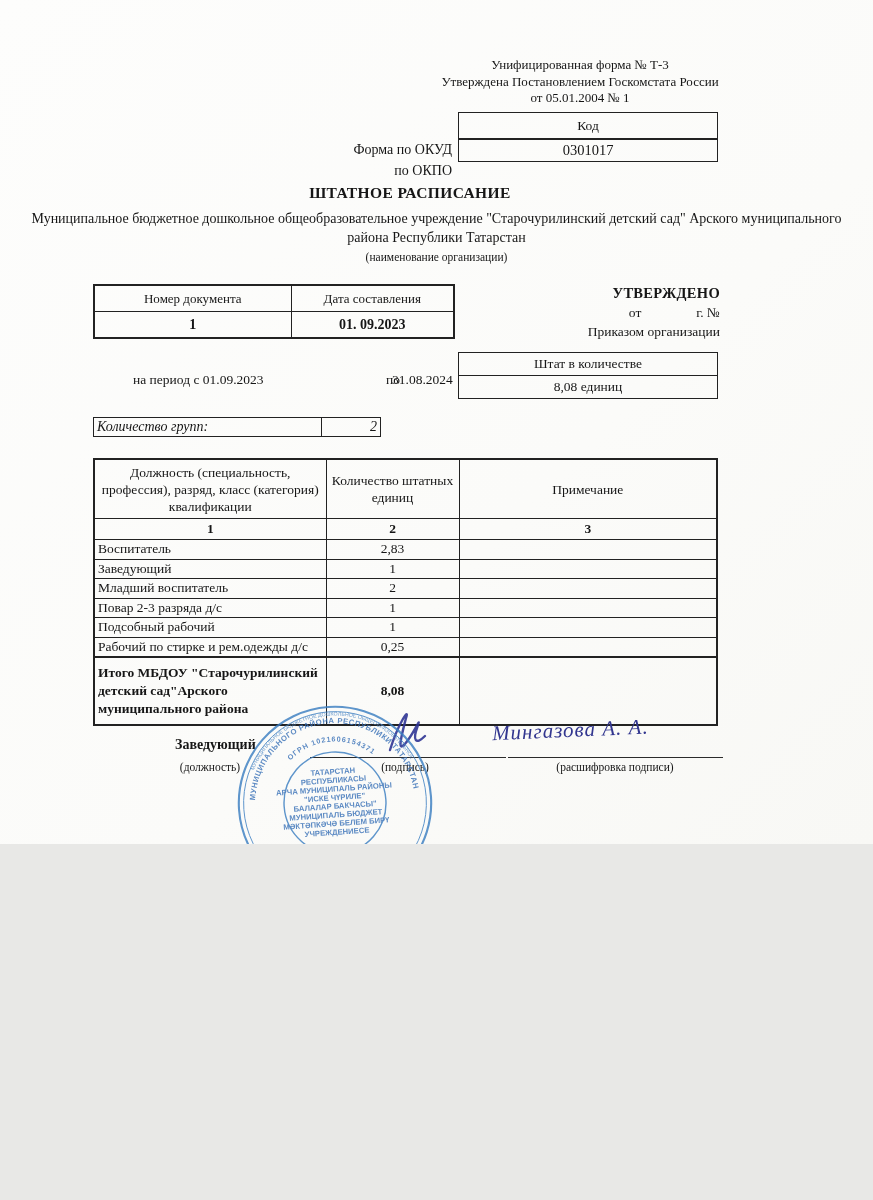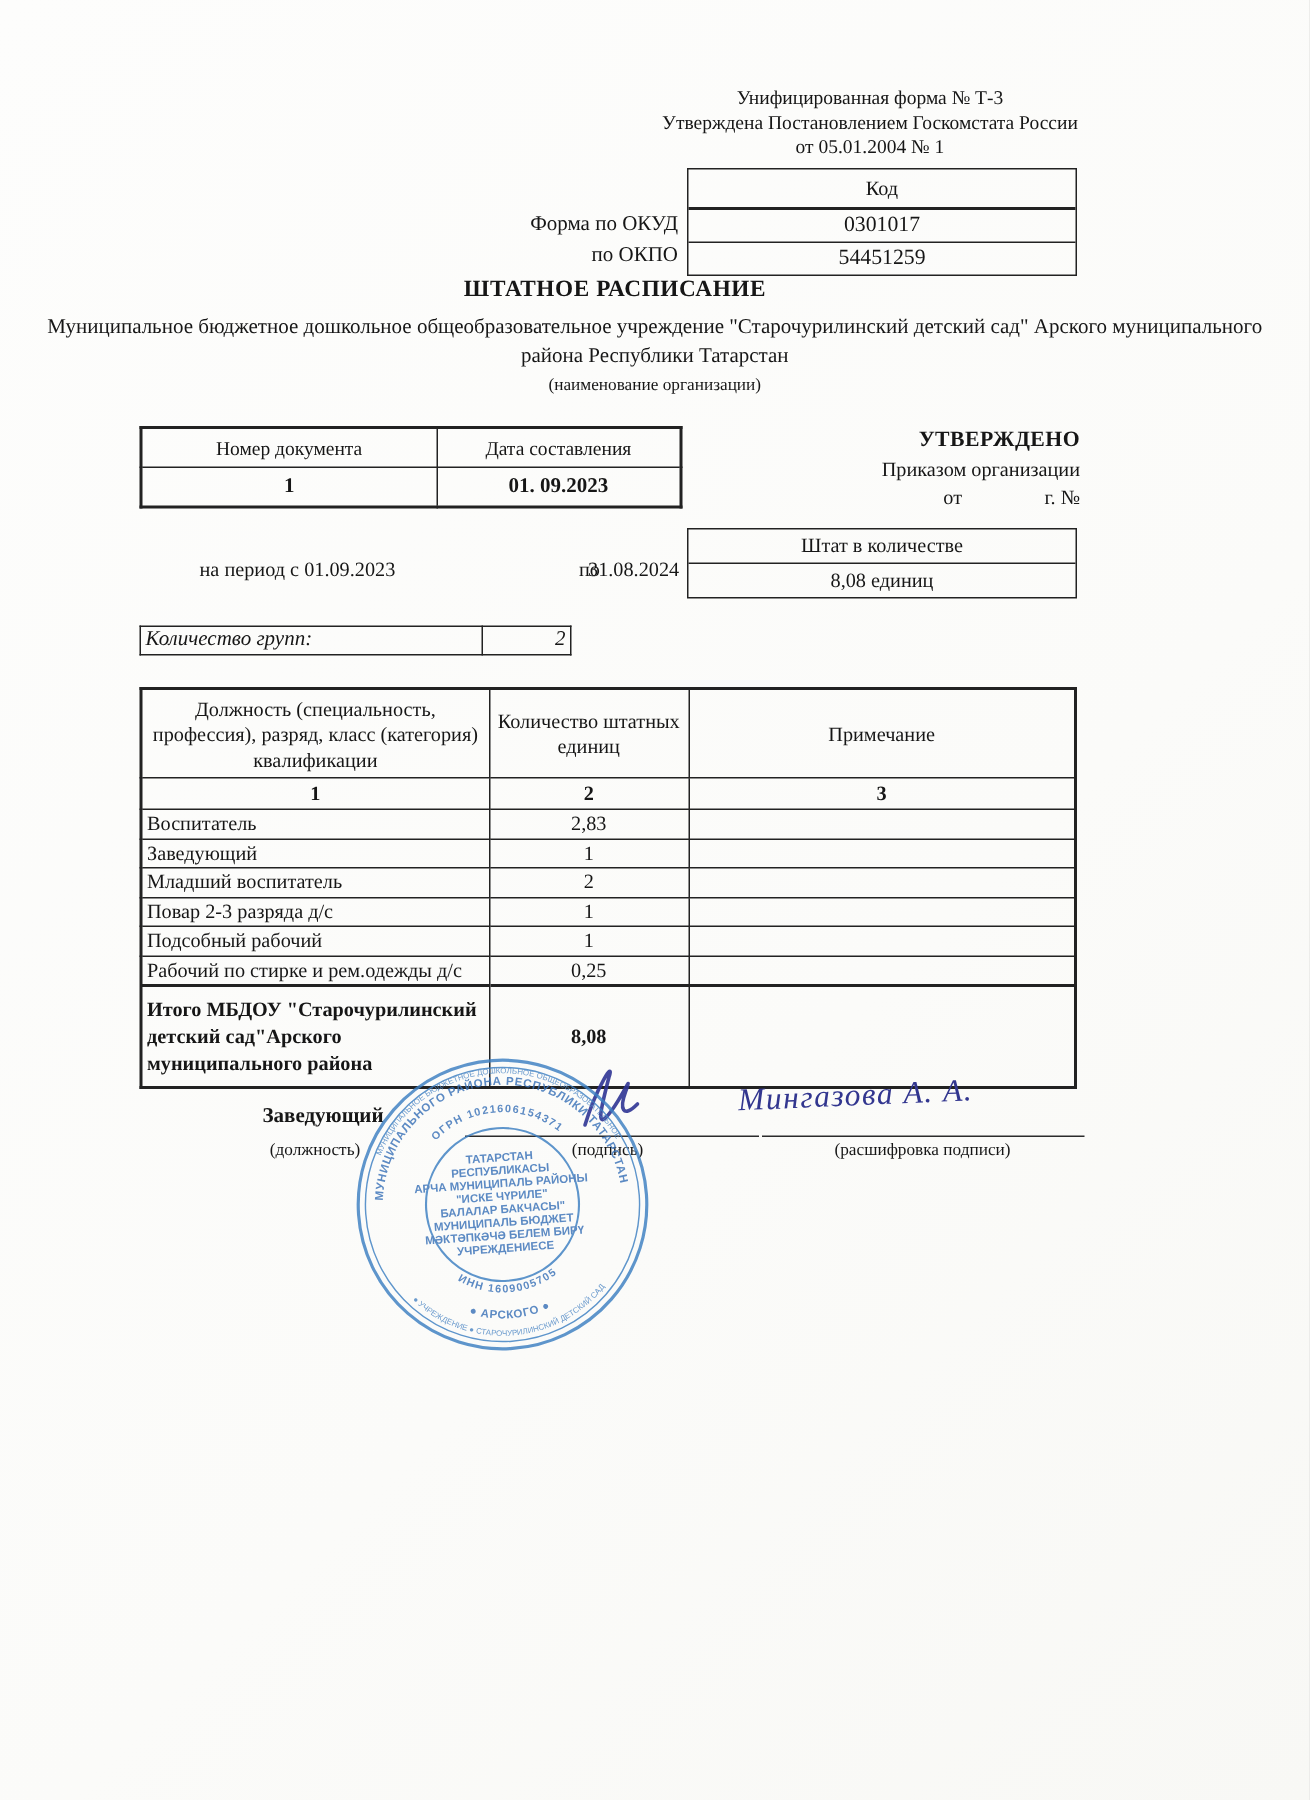--- a/index.html
+++ b/index.html
@@ -1,17 +1,17 @@
 <!DOCTYPE html>
 <html><head>
 <meta charset="utf-8">
 <style>
   html,body{margin:0;padding:0;background:#e8e8e6;}
   .page{
-    position:relative;width:873px;height:1200px;margin:0 auto;
+    position:relative;width:873px;height:844px;margin:0 auto;
     background:linear-gradient(135deg,#fdfdfc 0%,#fbfbf9 60%,#f8f8f5 100%);
     font-family:"Liberation Serif", serif;color:#161616;overflow:hidden;
   }
   .abs{position:absolute;}
   
   .hdr{left:350px;top:57px;width:460px;text-align:center;font-size:13px;line-height:16.5px;}
   
   .codebox{left:458px;top:112px;width:258px;border:1.6px solid #222;}
   .codebox .chdr{height:25px;line-height:25px;text-align:center;font-size:13.5px;border-bottom:2.2px solid #222;}
   .codebox .crow{height:21px;line-height:21px;text-align:center;font-size:14.5px;}
@@ -71,21 +71,20 @@
 
   <div class="abs hdr">
     <div>Унифицированная форма № Т-3</div>
     <div>Утверждена Постановлением Госкомстата России</div>
     <div>от 05.01.2004 № 1</div>
   </div>
 
   <div class="abs codebox">
     <div class="chdr">Код</div>
     <div class="crow">0301017</div>
-    <div class="crow">54451259</div>
   </div>
   <div class="abs oklabel" style="left:252px;top:142px;">Форма по ОКУД</div>
   <div class="abs oklabel" style="left:252px;top:163px;">по ОКПО</div>
 
   <div class="abs title">ШТАТНОЕ РАСПИСАНИЕ</div>
   <div class="abs orgcap">(наименование организации)</div>
   <div class="abs org">Муниципальное бюджетное дошкольное общеобразовательное учреждение "Старочурилинский детский сад" Арского муниципального района Республики Татарстан</div>
 
   <table class="abs doctbl">
     <colgroup>
@@ -99,22 +98,22 @@
     </tr>
     <tr class="val">
       <td>1</td>
       <td>01. 09.2023</td>
     </tr>
   </tbody>
     </table>
 
   <div class="abs approve">
     <div class="at">УТВЕРЖДЕНО</div>
+    <div><span>от</span><span class="gap55"></span><span>г. №</span></div>
     <div>Приказом организации</div>
-    <div><span>от</span><span class="gap55"></span><span>г. №</span></div>
   </div>
 
   <span class="abs period" style="left:133px;">на период с  01.09.2023</span>
   <span class="abs period" style="left:386px;">по</span>
   <span class="abs period" style="left:392px;">31.08.2024</span>
 
   <div class="abs staffbox">
     <div class="r1">Штат в количестве</div>
     <div class="r2">8,08  единиц</div>
   </div>

